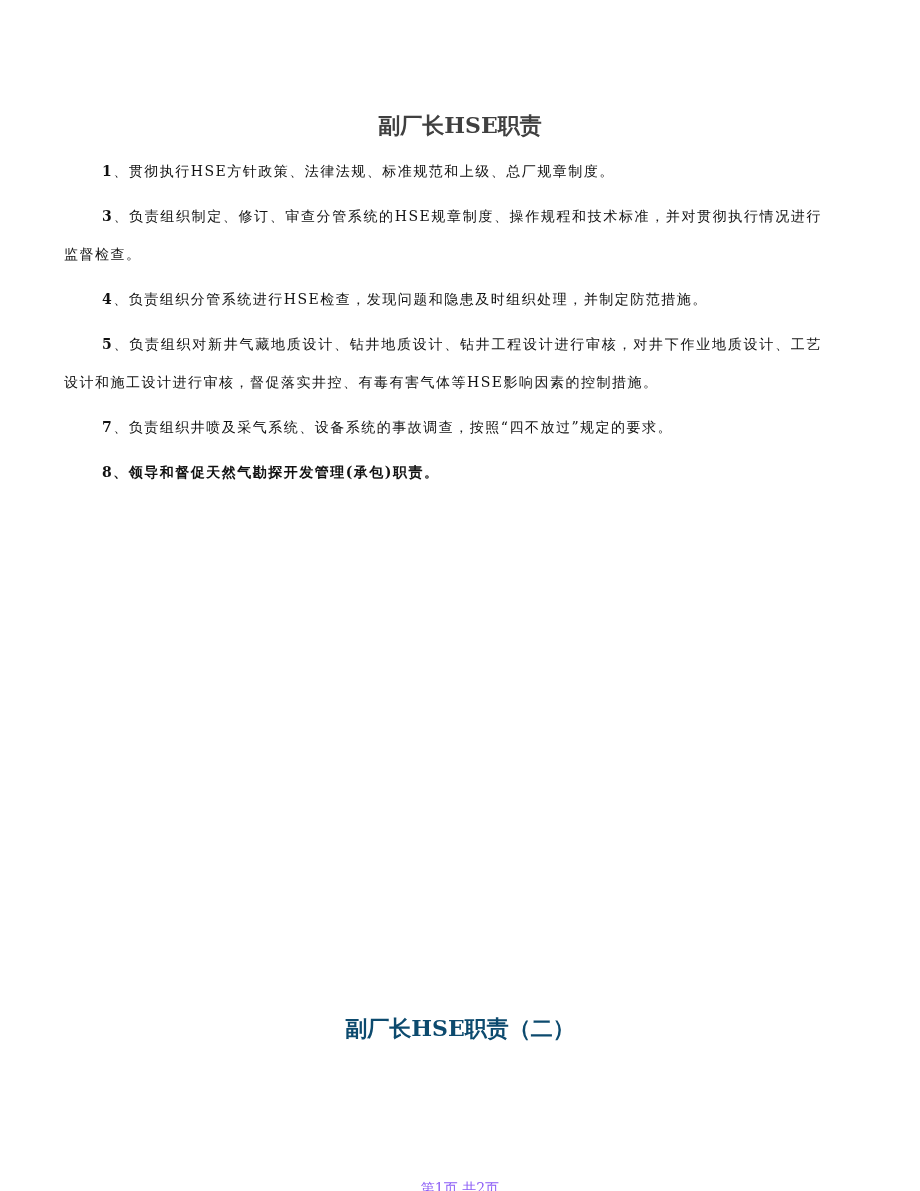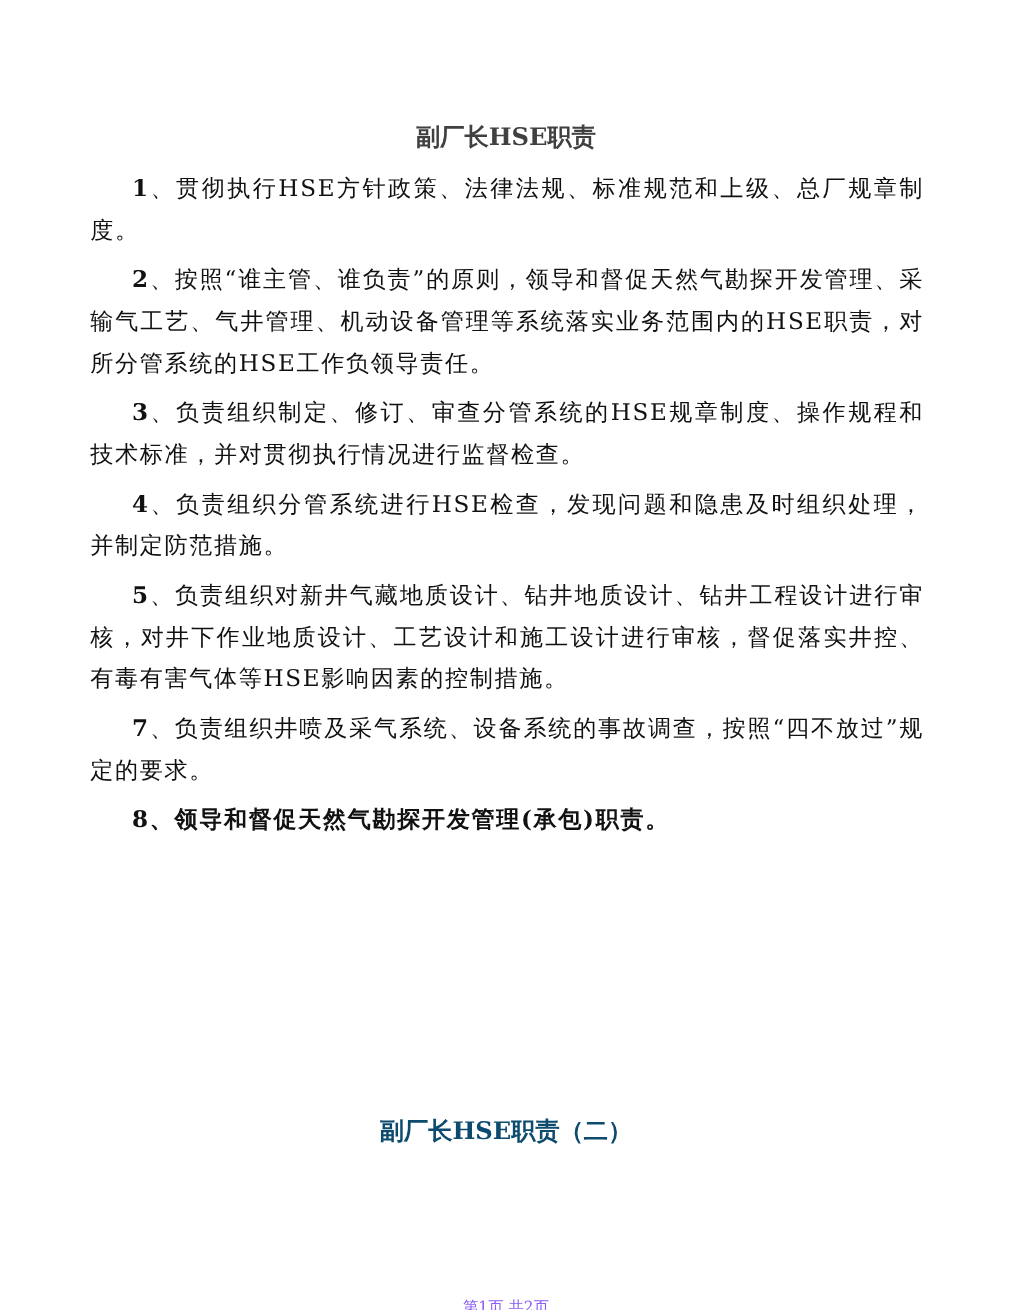--- a/index.html
+++ b/index.html
@@ -29,24 +29,24 @@
       text-align: center;
       font-size: 22px;
       font-weight: bold;
       letter-spacing: 0px;
       line-height: 30px;
     }
     .title-1 { top: 110px; }
     .title-2 { top: 1013px; }
     .body-text {
       position: absolute;
-      left: 82px;
+      left: 64px;
       top: 152px;
       width: 758px;
-      font-size: 21px;
+      font-size: 14px;
       line-height: 38px;
       letter-spacing: 1.5px;
     }
     .para {
       margin: 0 0 7px 0;
       text-indent: 38px;
       text-align: justify;
     }
     .para.strong {
       font-weight: bold;
@@ -66,21 +66,20 @@
   </style>
 </head>
 <body>
 
 <div class="page">
 
   <div class="title title-1" style="color:#404040;">副厂长HSE职责</div>
 
   <div class="body-text">
     <p class="para"><span class="num">1</span><span>、</span><span>贯彻执行HSE方针政策、法律法规、标准规范和上级、总厂规章制度。</span></p>
-    <p class="para"><span class="num">2</span><span>、</span><span>按照“谁主管、谁负责”的原则，领导和督促天然气勘探开发管理、采输气工艺、气井管理、机动设备管理等系统落实业务范围内的HSE职责，对所分管系统的HSE工作负领导责任。</span></p>
     <p class="para"><span class="num">3</span><span>、</span><span>负责组织制定、修订、审查分管系统的HSE规章制度、操作规程和技术标准，并对贯彻执行情况进行监督检查。</span></p>
     <p class="para"><span class="num">4</span><span>、</span><span>负责组织分管系统进行HSE检查，发现问题和隐患及时组织处理，并制定防范措施。</span></p>
     <p class="para"><span class="num">5</span><span>、</span><span>负责组织对新井气藏地质设计、钻井地质设计、钻井工程设计进行审核，对井下作业地质设计、工艺设计和施工设计进行审核，督促落实井控、有毒有害气体等HSE影响因素的控制措施。</span></p>
     <p class="para"><span class="num">7</span><span>、</span><span>负责组织井喷及采气系统、设备系统的事故调查，按照“四不放过”规定的要求。</span></p>
     <p class="para strong"><span class="num">8</span><span>、</span><span>领导和督促天然气勘探开发管理(承包)职责。</span></p>
   </div>
 
   <div class="title title-2" style="color:#0c4a6e;">副厂长HSE职责（二）</div>
 
   <div class="footer">第1页 共2页</div>

